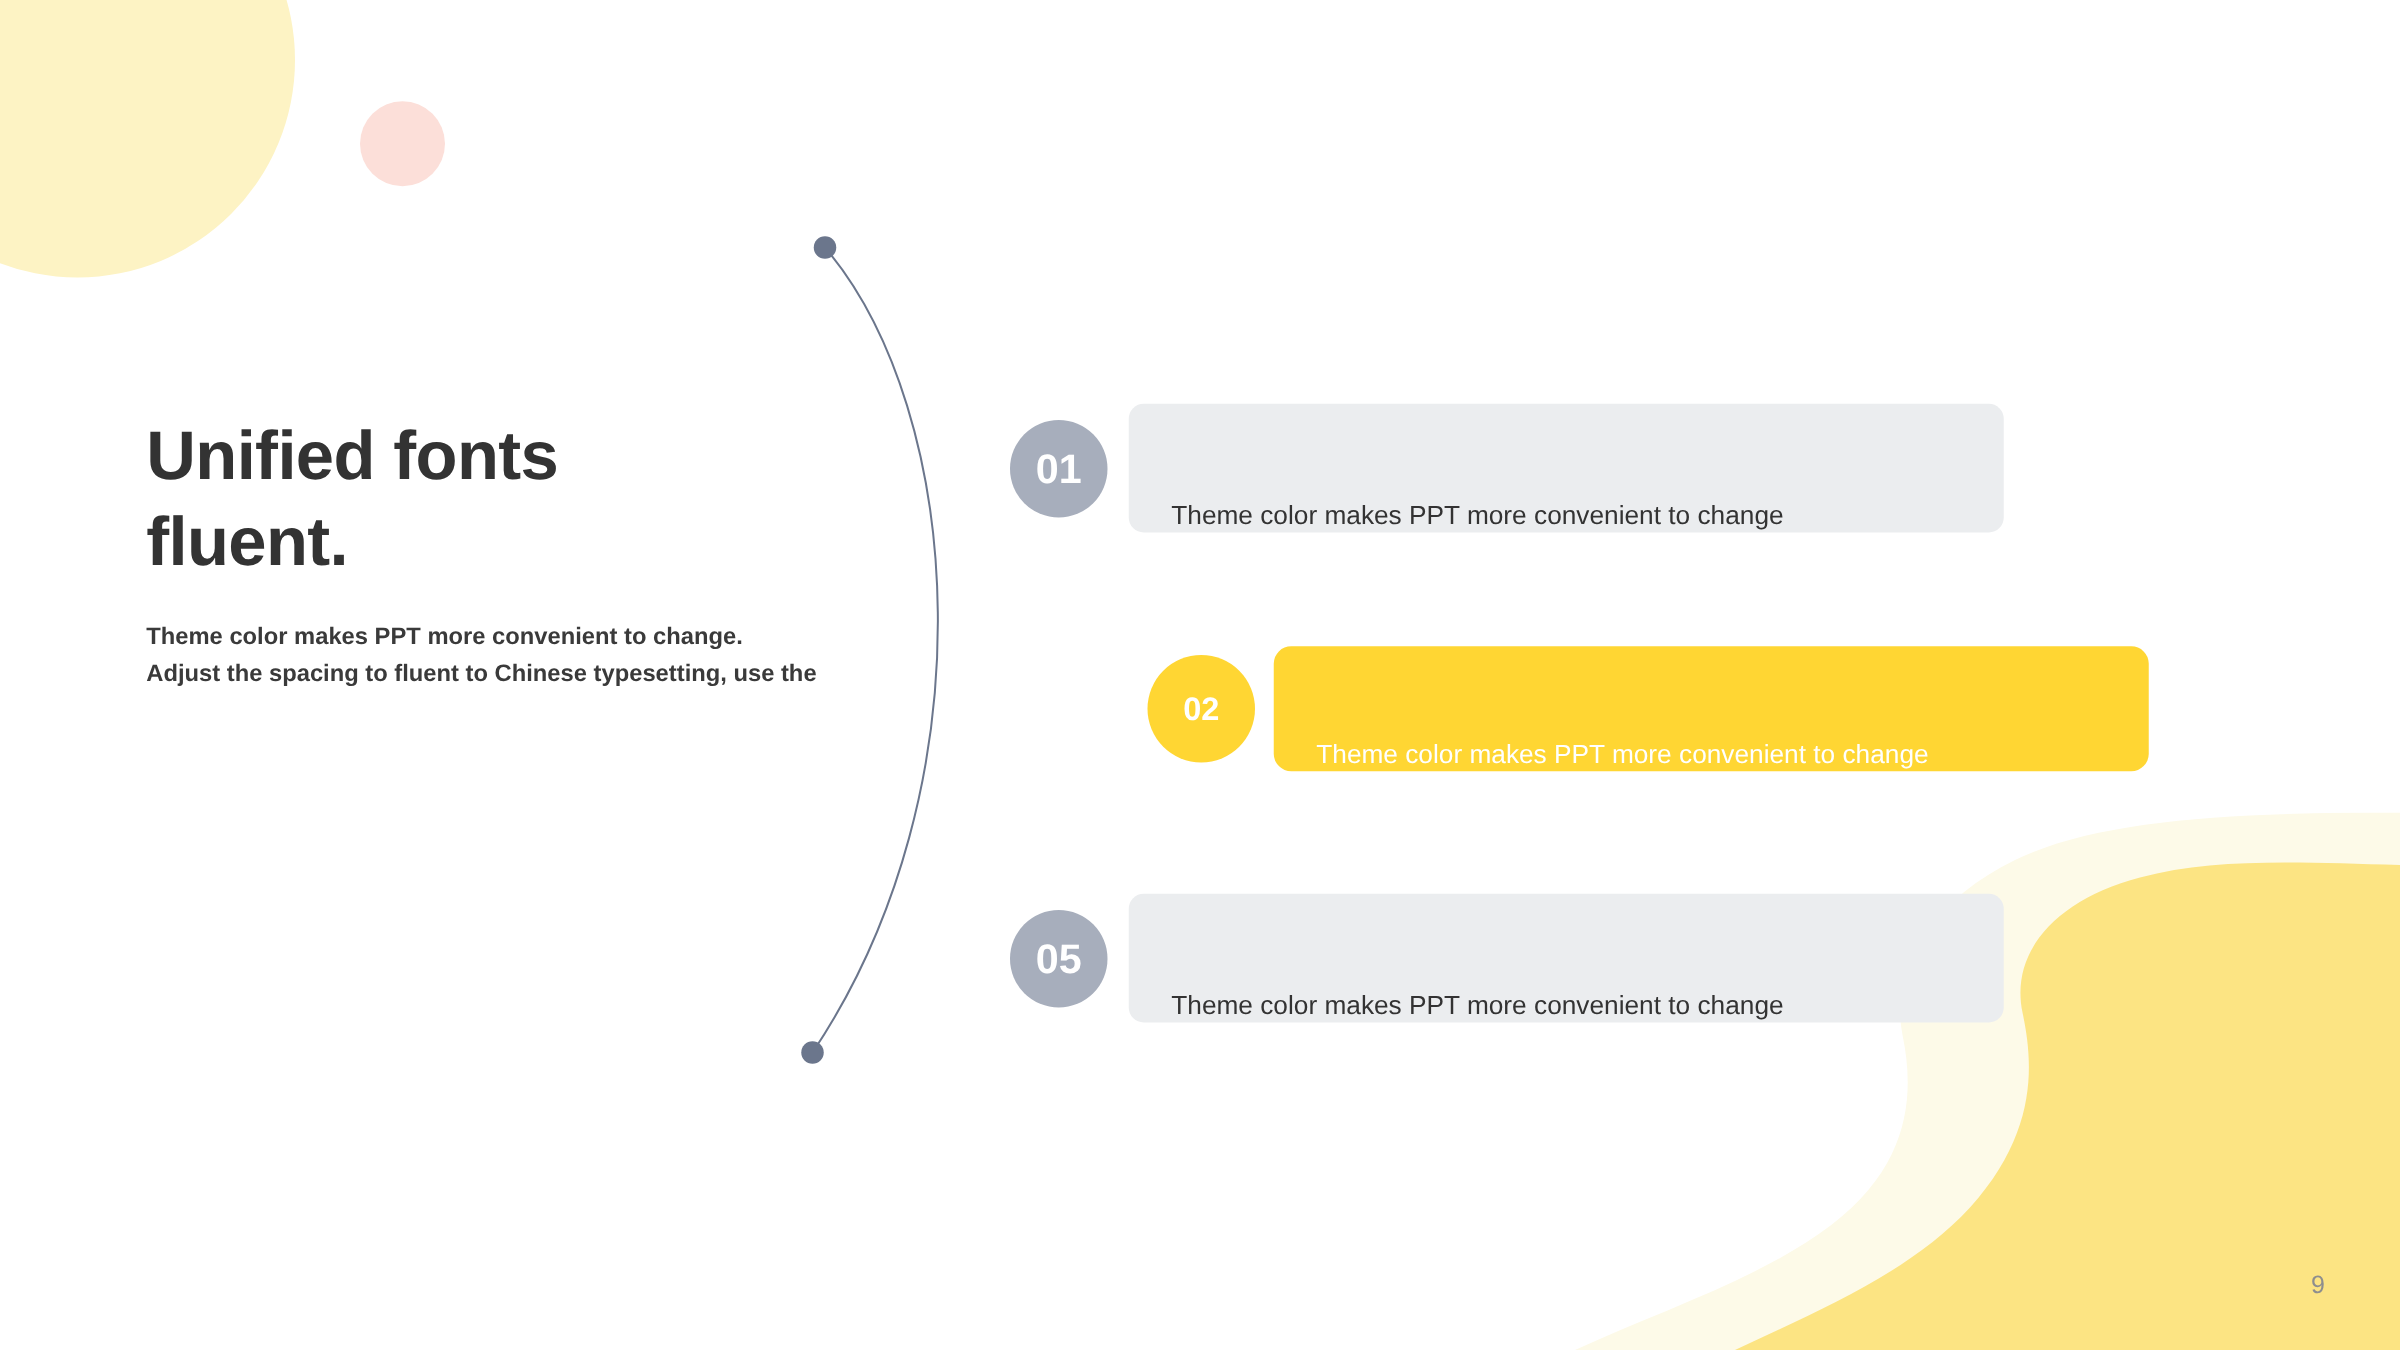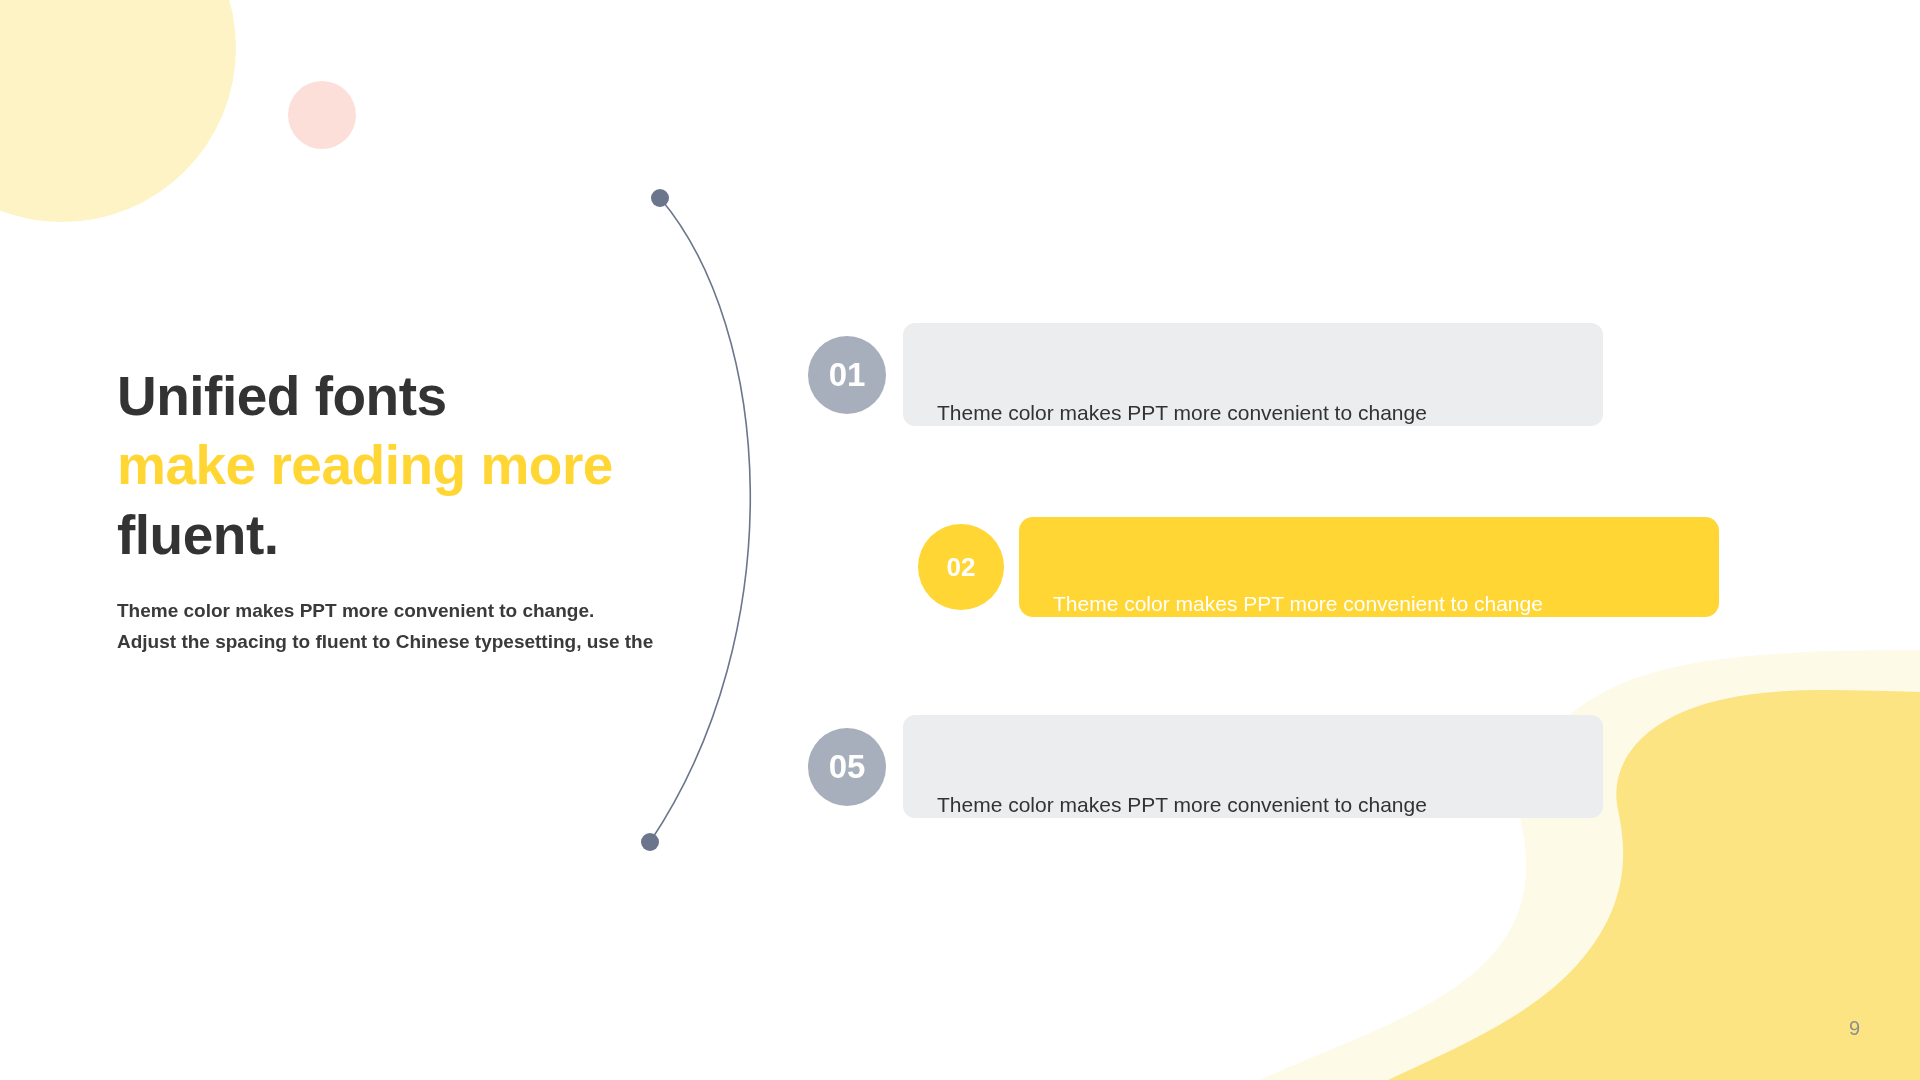--- a/index.html
+++ b/index.html
@@ -58,21 +58,20 @@
     width: 240px;
     height: 700px;
   }
 
   
   .left-col {
     position: absolute;
     left: 117px;
     top: 330px;
     width: 580px;
-    margin-top: 32px;
   }
   .headline {
     font-size: 55px;
     font-weight: bold;
     line-height: 1.26;
     color: #333333;
     letter-spacing: -0.5px;
     margin: 0;
   }
   .headline .accent {
@@ -194,21 +193,20 @@
     <svg width="240" height="700" viewBox="0 0 240 700" xmlns="http://www.w3.org/2000/svg">
       <path d="M40,18 C152,150 172,450 30,662" fill="none" stroke="#6B768C" stroke-width="1.6"></path>
       <circle cx="40" cy="18" r="9" fill="#6B768C"></circle>
       <circle cx="30" cy="662" r="9" fill="#6B768C"></circle>
     </svg>
   </div>
 
   <div class="left-col">
     <h1 class="headline">
       <span class="headline-line">Unified fonts</span>
-      <span class="headline-line accent">make reading more</span>
       <span class="headline-line">fluent.</span>
     </h1>
     <p class="body-copy">
       <span>Theme color makes PPT more convenient to change.</span>
       <span>Adjust the spacing to fluent to Chinese typesetting, use the</span>
     </p>
   </div>
 
   <div class="list">
 

